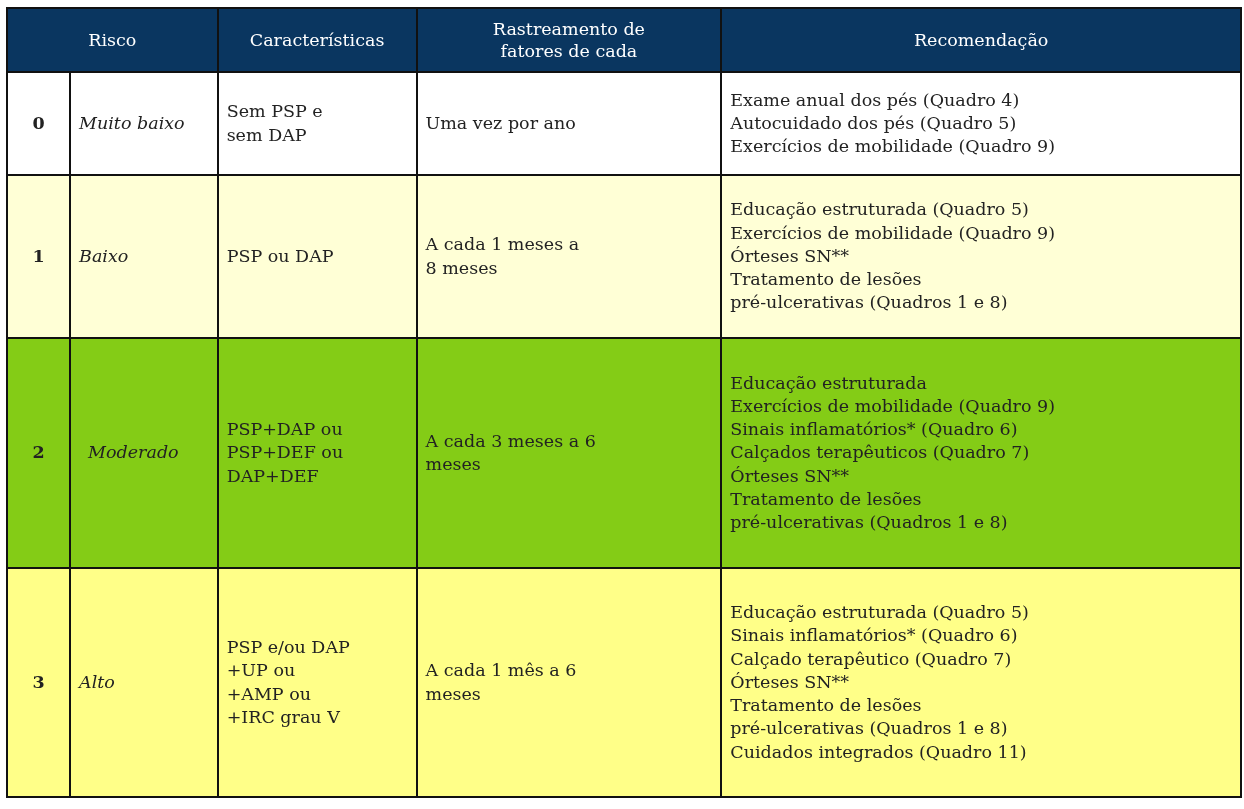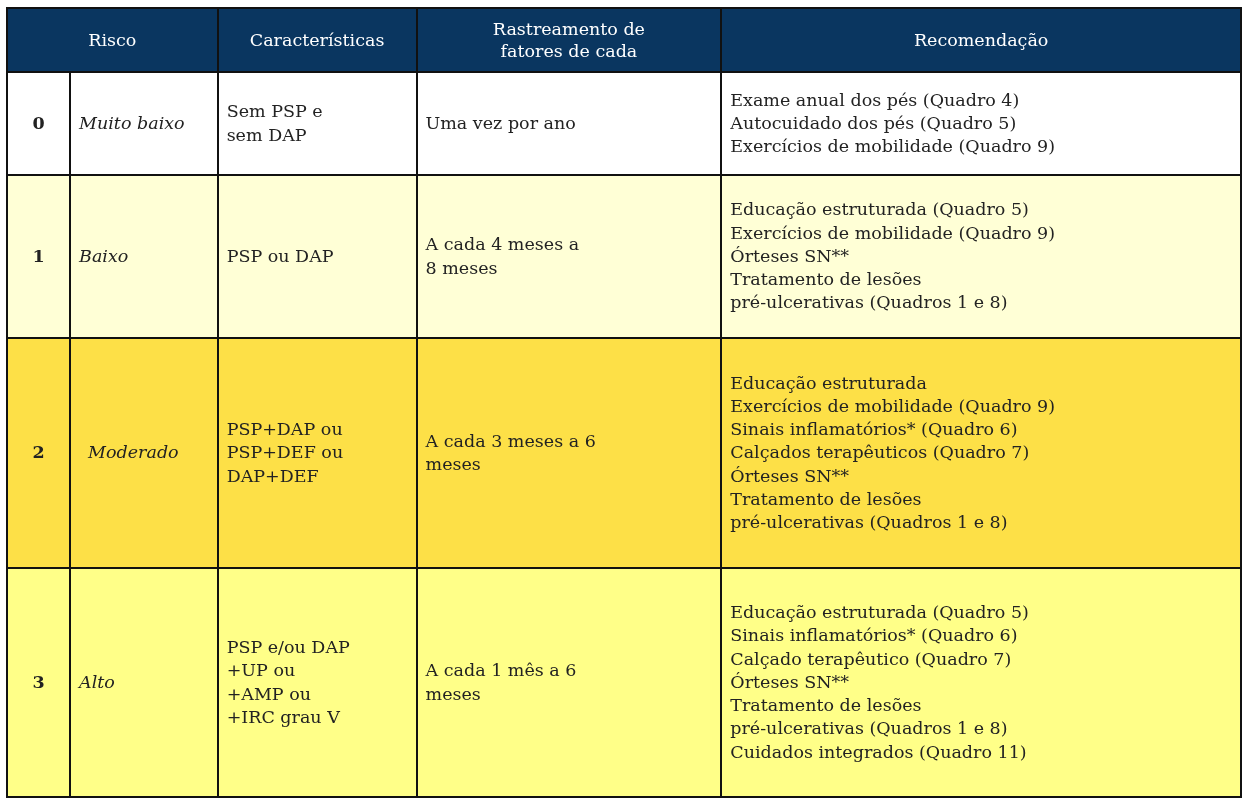--- a/index.html
+++ b/index.html
@@ -32,21 +32,21 @@
   .col-level { width: 138px; }
   .col-char { width: 186px; }
   .col-freq { width: 285px; }
   .col-rec { width: 486px; }
   td.num { text-align: center; font-weight: bold; padding: 0; }
   td.level { padding-left: 10px; font-style: italic; }
   td.rec { padding-left: 8px; padding-right: 4px; }
   .line { display: block; white-space: nowrap; }
   tr.r0 td { background: #ffffff; height: 101px; }
   tr.r1 td { background: #ffffd6; height: 161px; }
-  tr.r2 td { background: #fde047; height: 228px; }
+  tr.r2 td { background: #84cc16; height: 228px; }
   tr.r3 td { background: #ffff88; height: 227px; }
 </style>
 </head>
 <body>
 
 <table class="risk">
   <colgroup>
     <col class="col-num">
       <col class="col-level">
       <col class="col-char">
@@ -81,21 +81,21 @@
         <span class="line">Exercícios de mobilidade (Quadro 9)</span>
       </td>
     </tr>
     <tr class="r1">
       <td class="num">1</td>
       <td class="level">Baixo</td>
       <td>
         <span class="line">PSP ou DAP</span>
       </td>
       <td>
-        <span class="line">A cada 4 meses a</span>
+        <span class="line">A cada 1 meses a</span>
         <span class="line">8 meses</span>
       </td>
       <td class="rec">
         <span class="line">Educação estruturada (Quadro 5)</span>
         <span class="line">Exercícios de mobilidade (Quadro 9)</span>
         <span class="line">Órteses SN**</span>
         <span class="line">Tratamento de lesões</span>
         <span class="line">pré-ulcerativas (Quadros 1 e 8)</span>
       </td>
     </tr>

